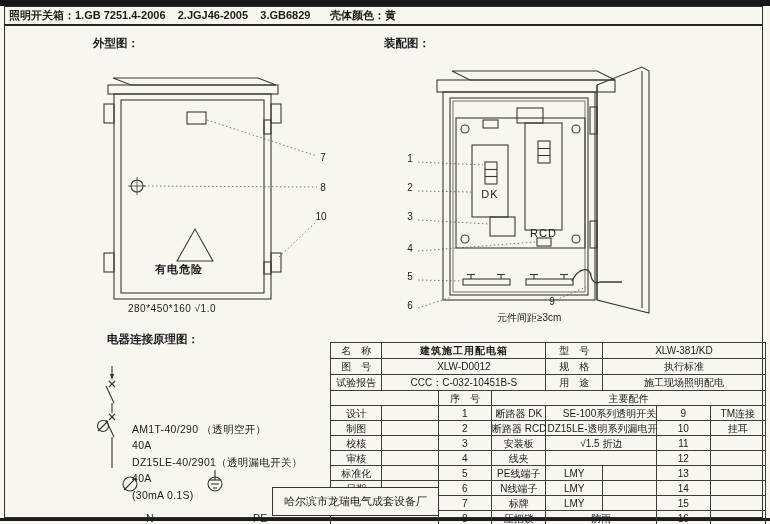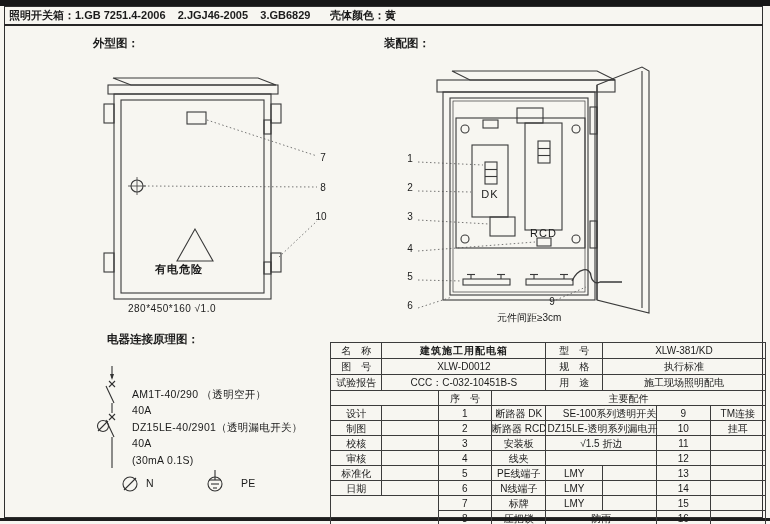--- a/index.html
+++ b/index.html
@@ -9,21 +9,21 @@
   .bar-top{left:0;top:0;width:770px;height:6px;background:#171717;}
   .bar-bottom{left:0;top:518px;width:770px;height:3px;background:#1d1d1d;}
   .sheet-border{left:4px;top:6px;width:759px;height:512px;border:1.5px solid #2f2f2f;box-sizing:border-box;}
   .strip{left:4px;top:6px;width:759px;height:20px;border-bottom:2px solid #262626;box-sizing:border-box;
          font-size:11px;font-weight:bold;line-height:18px;}
   .strip .std{position:absolute;left:5px;top:0;white-space:pre;}
   .strip .shell{position:absolute;left:326px;top:0;white-space:pre;}
   .sec-title{font-weight:bold;font-size:11.5px;white-space:nowrap;}
   .small{font-size:10px;white-space:nowrap;text-align:right;}
   .callout{font-size:10px;width:16px;text-align:center;}
-  .schem-line{font-size:10.5px;white-space:nowrap;letter-spacing:.3px;}
+  .schem-line{font-size:10.5px;white-space:nowrap;letter-spacing:.3px;margin-top:35px;}
   svg.lineart{position:absolute;left:0;top:0;}
   #titleblock{position:absolute;left:330px;top:342px;width:436px;border-collapse:collapse;
               table-layout:fixed;border:1.5px solid #2e2e2e;background:transparent;}
   #titleblock td{border:1px solid #3c3c3c;font-size:10px;text-align:center;padding:0;
                  height:14px;line-height:1.1;white-space:nowrap;overflow:visible;}
   #titleblock tr.hrow td{height:15px;}
   #titleblock td.b{font-weight:bold;letter-spacing:1px;}
   #titleblock td.lft{text-align:right;padding-left:1px;}
   .factory-box{left:272px;top:487px;width:167px;height:29px;border:1.5px solid #333;
                box-sizing:border-box;background:#f7f6f1;display:flex;align-items:center;
@@ -164,21 +164,21 @@
   <div class="abs callout" style="left:402px;top:271px;">5</div>
   <div class="abs callout" style="left:402px;top:300px;">6</div>
   <div class="abs callout" style="left:544px;top:296px;">9</div>
 
   <div class="abs schem-line" style="left:132px;top:388px;">AM1T-40/290 （透明空开）</div>
   <div class="abs schem-line" style="left:132px;top:404px;">40A</div>
   <div class="abs schem-line" style="left:132px;top:421px;">DZ15LE-40/2901（透明漏电开关）</div>
   <div class="abs schem-line" style="left:132px;top:437px;">40A</div>
   <div class="abs schem-line" style="left:132px;top:454px;">(30mA 0.1S)</div>
   <div class="abs schem-line" style="left:146px;top:477px;">N</div>
-  <div class="abs schem-line" style="left:219px;top:477px;padding-left:22px;">PE</div>
+  <div class="abs schem-line" style="left:231px;top:477px;padding-left:22px;">PE</div>
 
   <table id="titleblock">
     <colgroup>
       <col style="width:51px">
         <col style="width:56px">
         <col style="width:53px">
         <col style="width:54px">
       <col style="width:56px">
         <col style="width:54px">
         <col style="width:53px">
@@ -276,14 +276,17 @@
     <tr>
       <td>8</td>
       <td>压把锁</td>
       <td colspan="2">防雨</td>
       <td>16</td>
       <td></td>
     </tr>
   </tbody>
     </table>
 
+  <div class="abs factory-box">
+    <span>哈尔滨市龙瑞电气成套设备厂</span>
+  </div>
 
 </div>
 
 </body></html>

